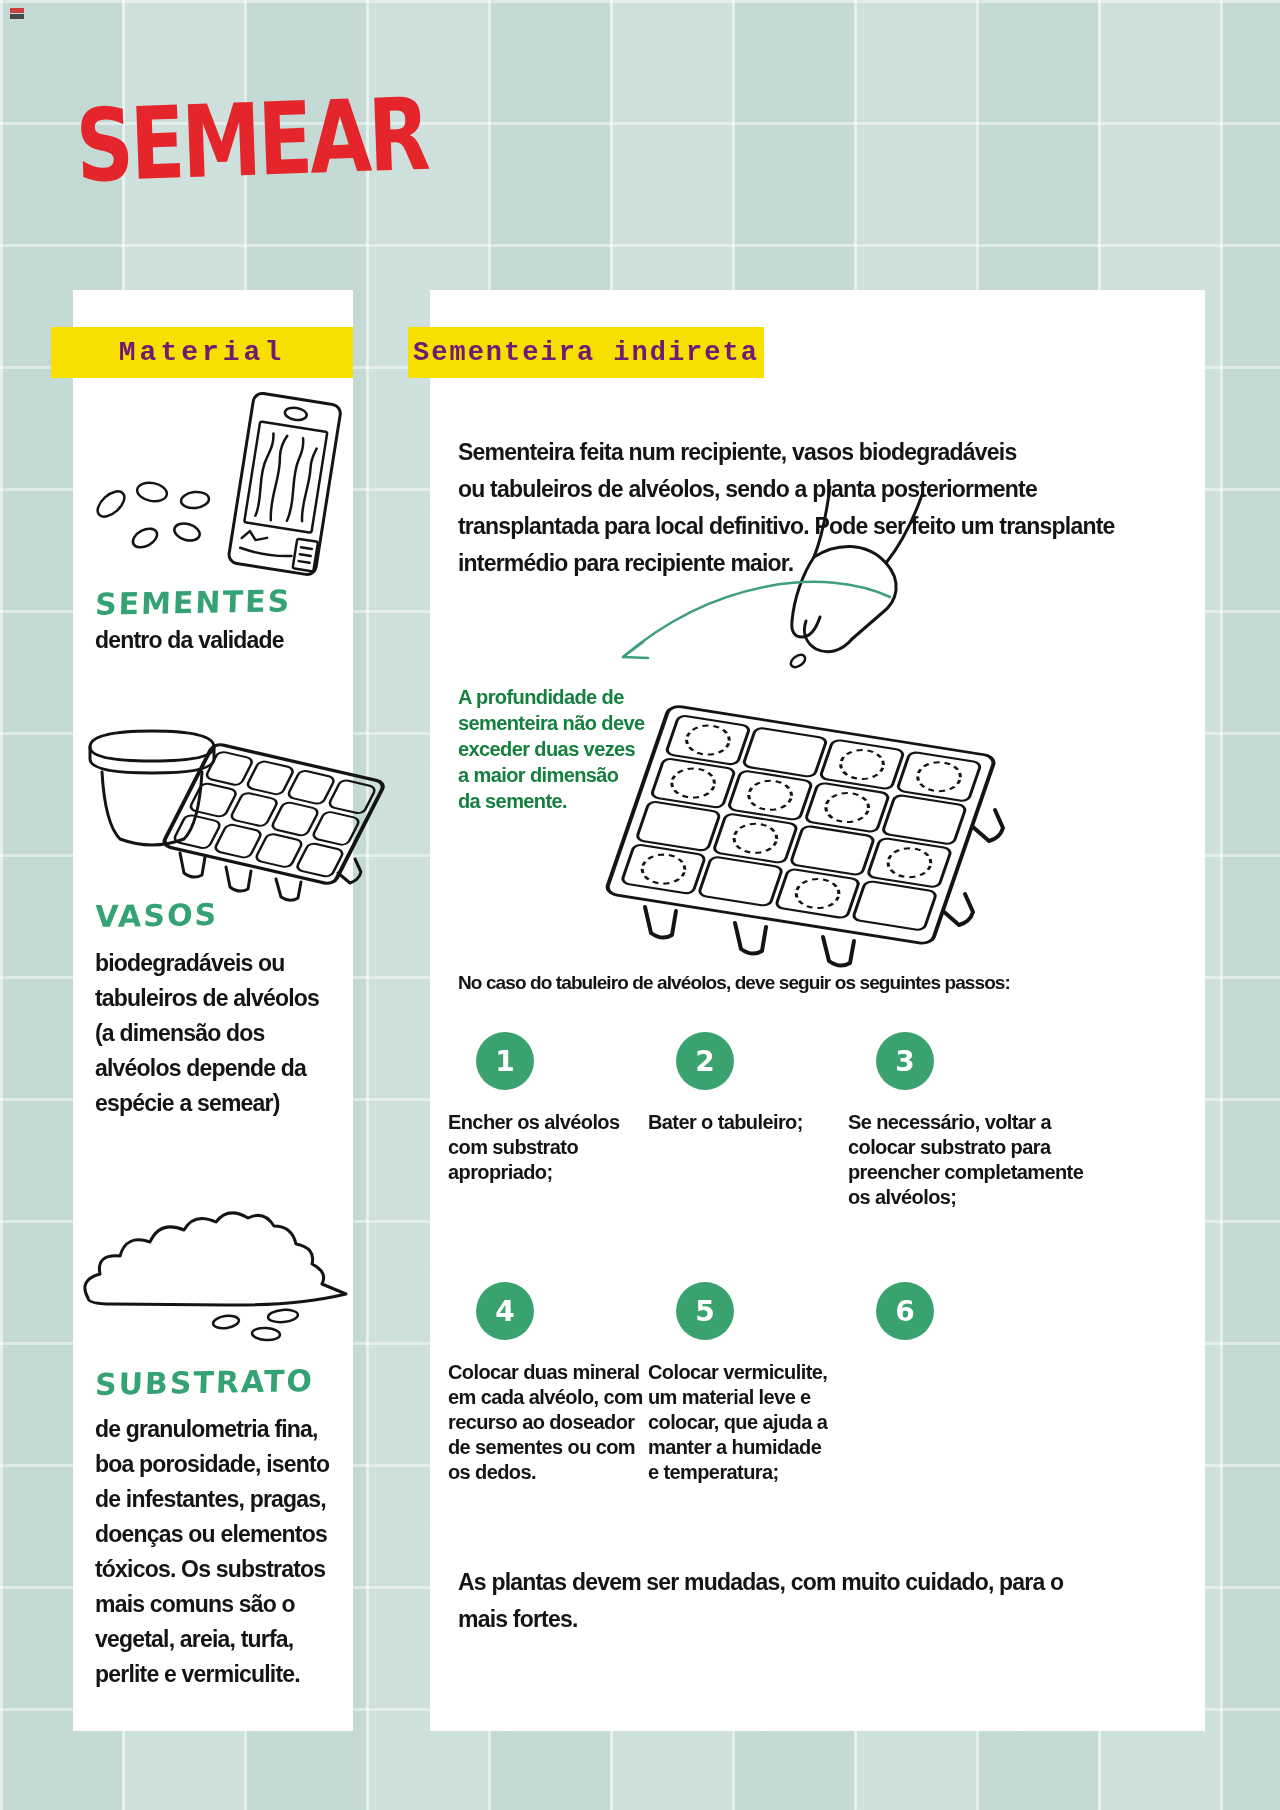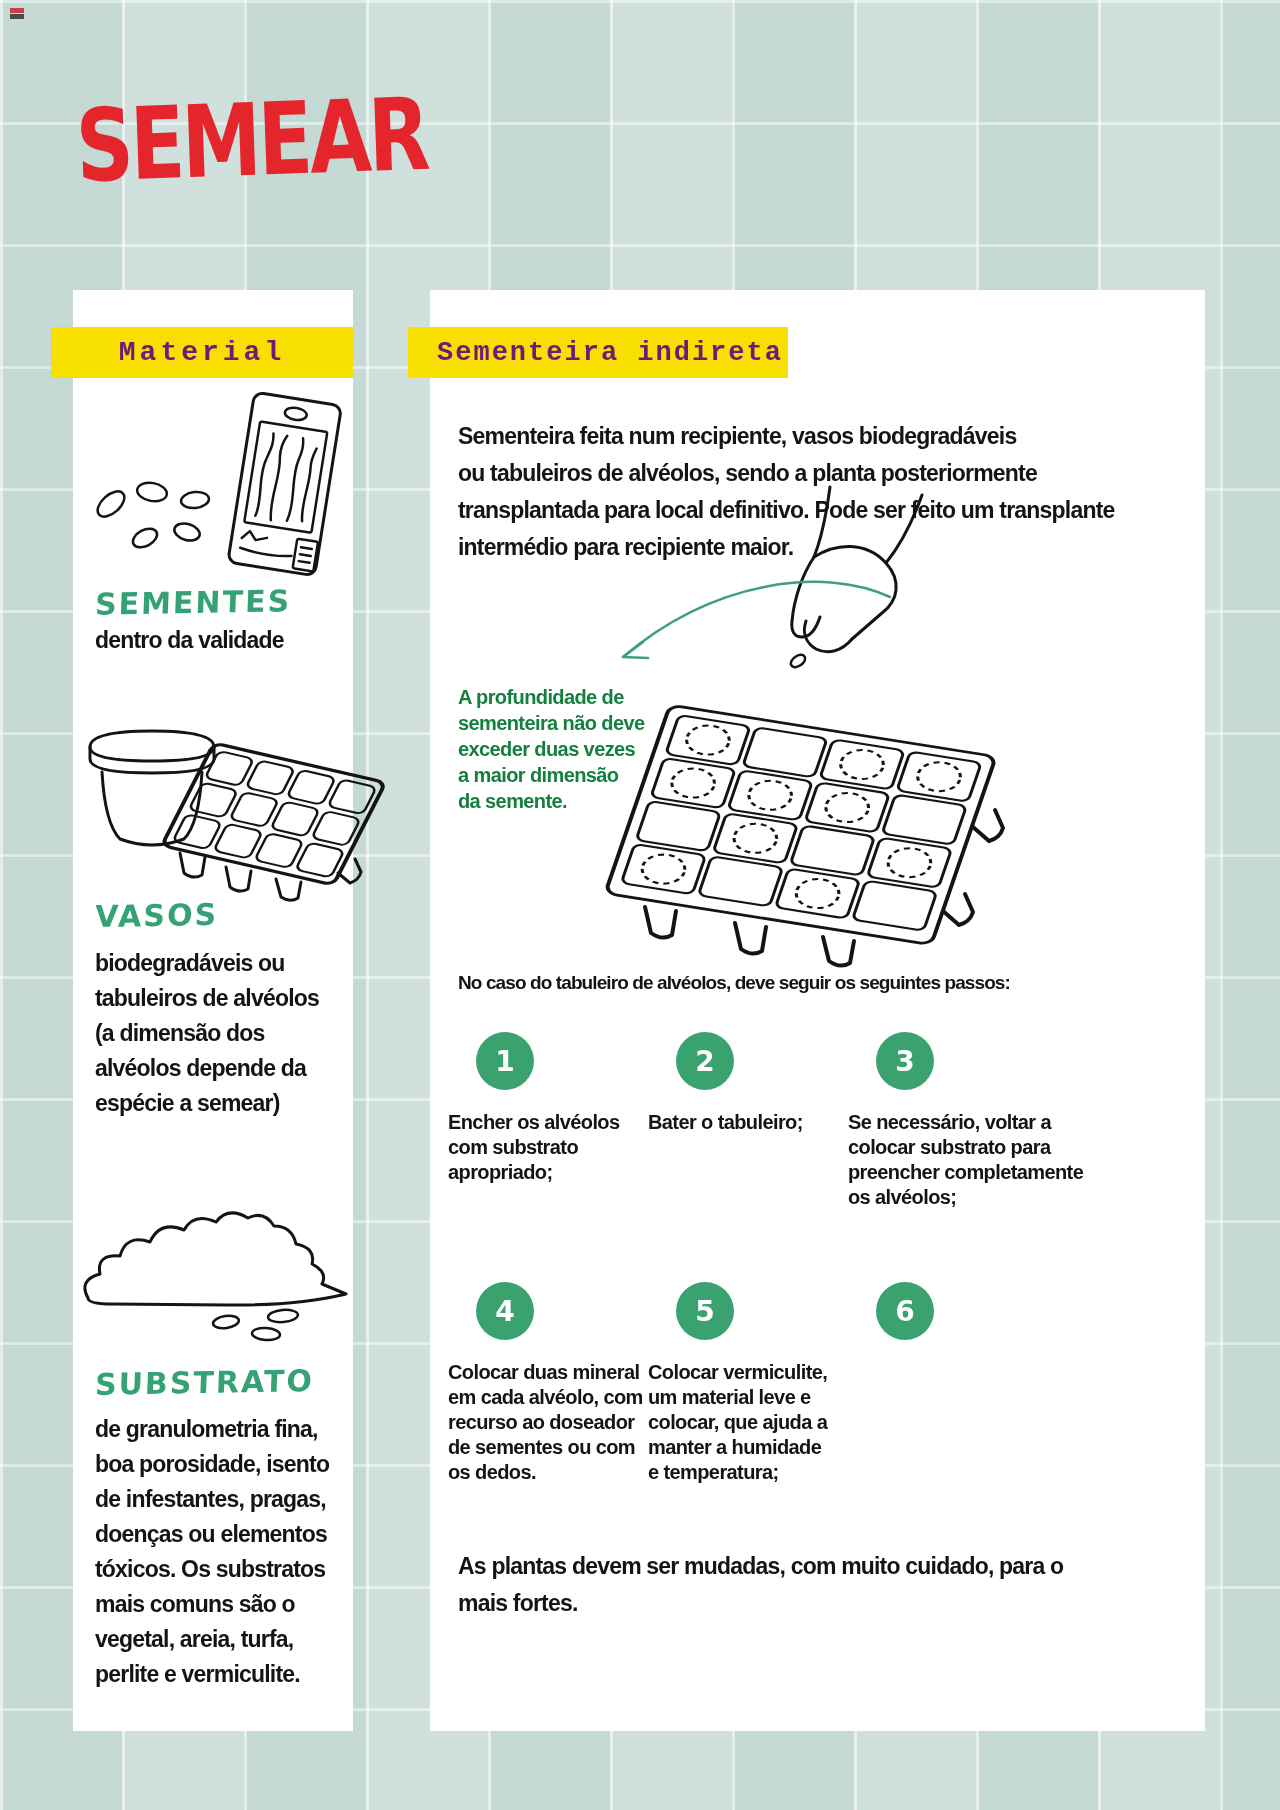--- a/index.html
+++ b/index.html
@@ -15,28 +15,28 @@
   .corner-flag .b{height:5px;background:#4a4a4a;margin-top:1px;}
   .page-title{position:absolute;left:76px;top:88px;font-family:"DejaVu Sans",sans-serif;
       font-weight:bold;font-size:100px;color:#e5252c;letter-spacing:-4px;
       transform:rotate(-2deg) scaleX(0.8);transform-origin:0 50%;white-space:nowrap;}
   .card{position:absolute;background:#ffffff;}
   .card-left{left:73px;top:290px;width:280px;height:1441px;}
   .card-right{left:430px;top:290px;width:775px;height:1441px;}
   .band{position:absolute;background:#f7e000;display:flex;align-items:center;justify-content:center;
         font-family:"Liberation Mono","DejaVu Sans Mono",monospace;font-weight:bold;color:#701a75;}
   .band-left{left:51px;top:327px;width:302px;height:51px;font-size:28px;letter-spacing:4px;}
-  .band-right{left:408px;top:327px;width:356px;height:51px;font-size:27px;letter-spacing:2px;padding-left:24px;}
+  .band-right{left:408px;top:327px;width:356px;height:51px;font-size:27px;letter-spacing:2px;}
   .green-head{position:absolute;font-family:"DejaVu Sans",sans-serif;font-weight:bold;
         font-size:30px;color:#35a276;letter-spacing:2px;transform:rotate(-1deg) skewX(-3deg);
         white-space:nowrap;}
   .body-sm{position:absolute;font-weight:bold;font-size:23px;letter-spacing:-0.8px;
         line-height:35px;white-space:nowrap;}
   .body-lg{position:absolute;font-weight:bold;font-size:23px;letter-spacing:-0.8px;
-        line-height:37px;white-space:nowrap;}
+        line-height:37px;white-space:nowrap;margin-top:16px;}
   .callout{position:absolute;font-weight:bold;font-size:20px;letter-spacing:-0.6px;
         line-height:26px;color:#15803d;white-space:nowrap;}
   .steps-heading{position:absolute;font-weight:bold;font-size:19px;letter-spacing:-0.9px;white-space:nowrap;}
   .step-col{position:absolute;width:215px;}
   .step-circle{width:58px;height:58px;border-radius:50%;background:#3aa26e;color:#fff;
         display:flex;align-items:center;justify-content:center;font-weight:bold;font-size:28px;
         margin-left:28px;font-family:"DejaVu Sans",sans-serif;}
   .step-text{margin-top:20px;font-weight:bold;font-size:20px;letter-spacing:-0.6px;line-height:25px;white-space:nowrap;}
   svg{position:absolute;overflow:visible;}
   .ln{fill:none;stroke:#141414;stroke-width:3;stroke-linecap:round;stroke-linejoin:round;}

